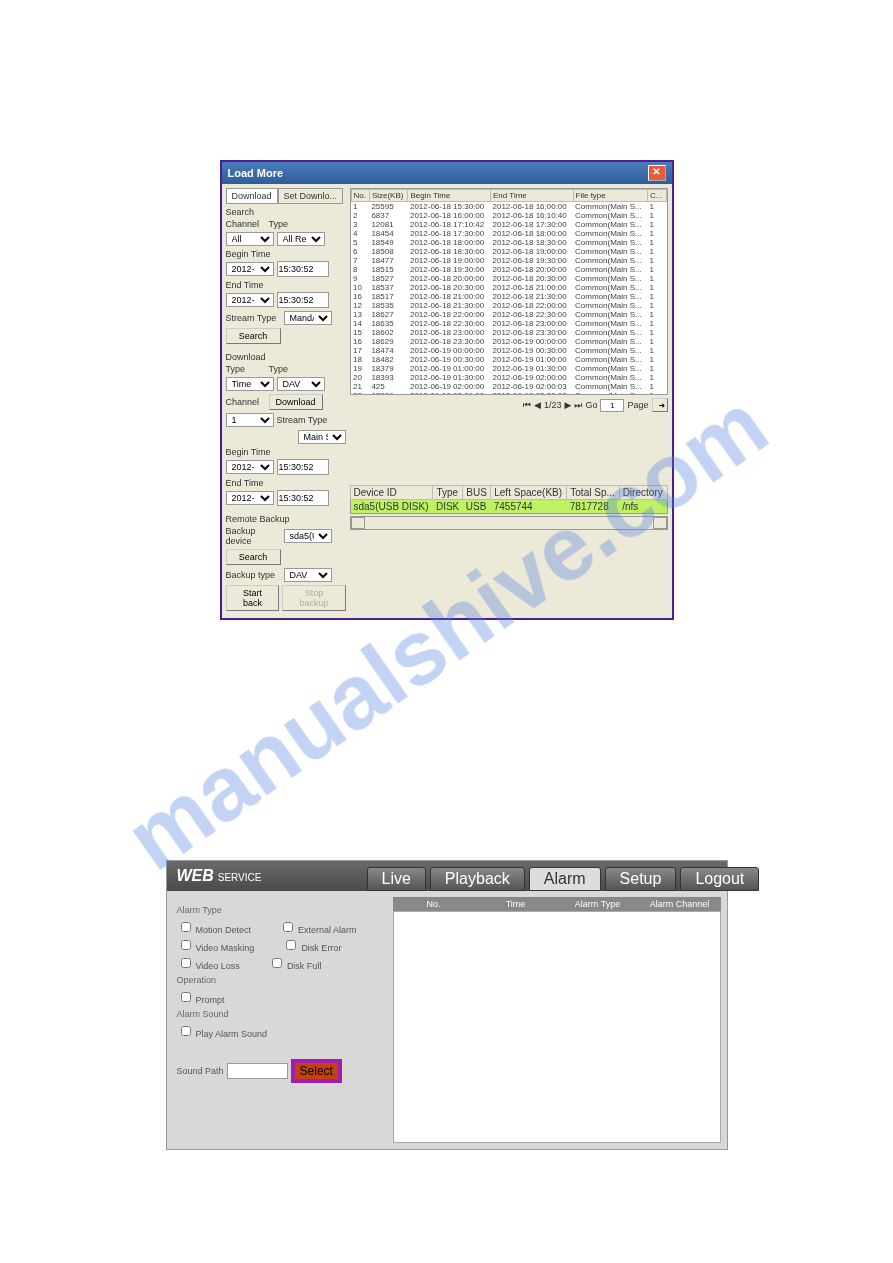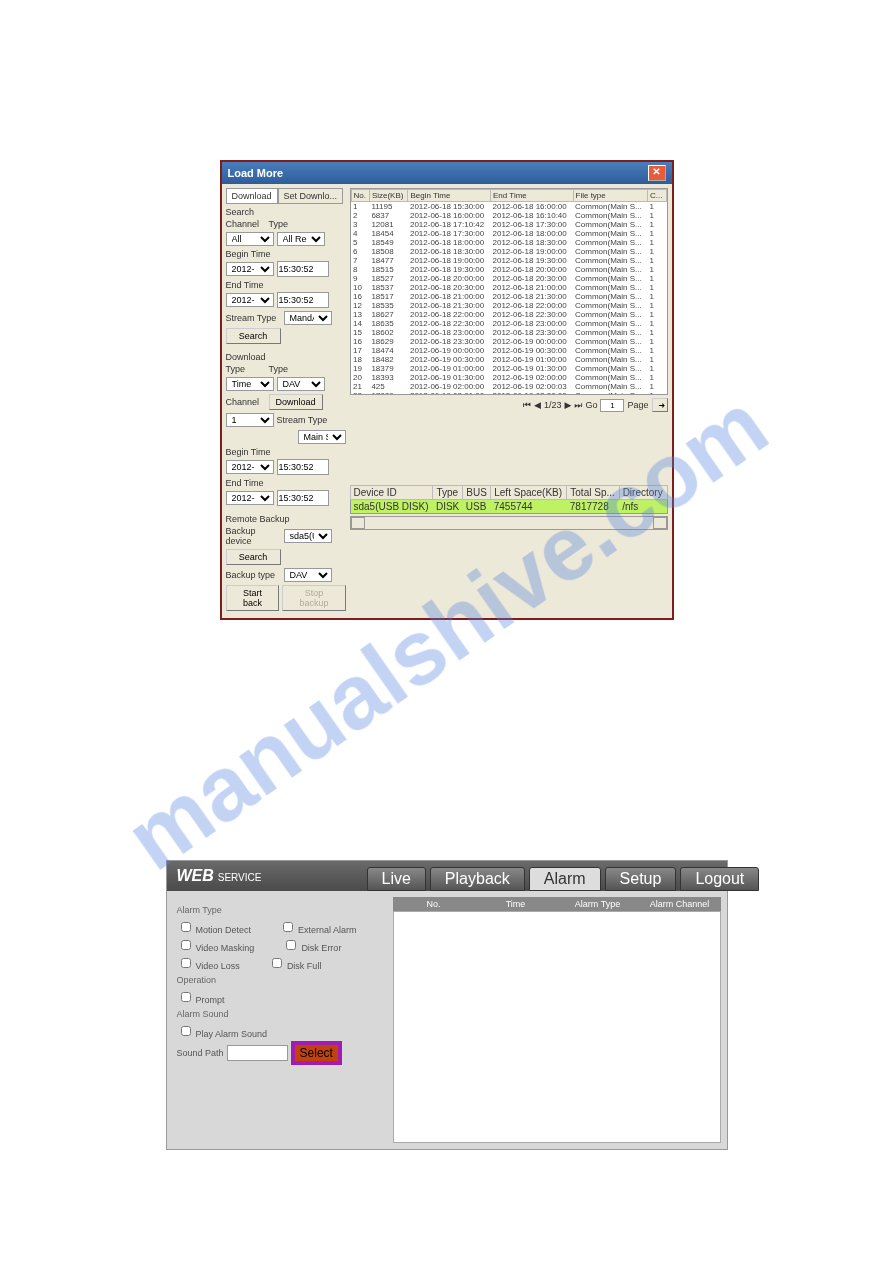--- a/index.html
+++ b/index.html
@@ -1,18 +1,18 @@
 <!DOCTYPE html>
 <html><head>
 <meta charset="utf-8">
 <style>
 body{margin:0;font-family:Arial,sans-serif;font-size:11px;background:#fff;color:#333;width:893px}
 .page{padding:20px}
 
-.dialog{border:2px solid #7f1d1d;background:#ece9d8;width:450px;margin:140px auto 4px}
+.dialog{border:2px solid #4c1d95;background:#ece9d8;width:450px;margin:140px auto 4px}
 .titlebar{background:linear-gradient(#4a7ebb,#2e5c9a);color:#fff;font-size:11px;font-weight:bold;padding:3px 6px;display:flex;justify-content:space-between;align-items:center}
 .closebtn{background:#e85c3c;color:#fff;width:16px;height:14px;text-align:center;line-height:12px;font-size:10px;border:1px outset #fff;cursor:pointer}
 .dlgbody{display:flex;padding:4px;gap:4px}
 .leftpanel{width:120px;font-size:9px}
 .tabrow{display:flex;margin-bottom:2px}
 .tab{border:1px solid #999;padding:2px 5px;background:#ece9d8;font-size:9px}
 .tab.active{background:#fff}
 .section-label{font-size:9px;color:#333;margin:3px 0 2px}
 .fieldrow{display:flex;gap:3px;margin-bottom:3px;align-items:center}
 .fieldlbl{font-size:9px;width:40px}
@@ -43,21 +43,21 @@
 .weblogo b{font-style:italic;font-size:16px}
 .webnav{position:absolute;bottom:0;left:200px;display:flex;gap:4px}
 .navbtn{background:linear-gradient(#888,#555);color:#fff;border:1px solid #333;border-radius:3px 3px 0 0;padding:2px 14px;font-size:16px;cursor:pointer}
 .navbtn.active{background:#ddd;color:#333}
 .webbody{background:#d8d8d8;display:flex;padding:0;min-height:250px}
 .webleft{width:200px;padding:10px;font-size:9px;color:#555}
 .wsection{font-size:9px;color:#666;margin:4px 0}
 .chkrow{display:flex;gap:28px;margin:2px 0}
 .chk{display:flex;align-items:flex-end;gap:2px}
 .chk input{width:10px;height:10px}
-.soundrow{display:flex;align-items:center;gap:3px;margin-top:2px}
+.soundrow{display:flex;align-items:center;gap:3px;margin-top:20px}
 .sinp{width:55px;height:12px;border:1px solid #999;background:#fff}
 .sbtn{border:4px solid #a21caf;background:#c2410c;font-size:12px;padding:1px 5px}
 .webright{flex:1;padding:6px;background:#d8d8d8}
 .alarmhead{background:#888;display:flex;padding:2px 0}
 .alarmhead span{flex:1;text-align:center;font-size:9px;color:#fff}
 .alarmbody{background:#fff;height:230px;border:1px solid #aaa}
 
 .wm{position:fixed;left:50%;top:50%;transform:translate(-50%,-50%) rotate(-35deg);font-size:90px;color:rgba(80,130,220,.35);font-weight:bold;pointer-events:none;z-index:10;font-family:Arial}
 </style>
 </head>
@@ -159,21 +159,21 @@
                   <th>Size(KB)</th>
                   <th>Begin Time</th>
                   <th>End Time</th>
                   <th>File type</th>
                   <th>C...</th>
                 </tr>
               </thead>
      <tbody id="ft-body">
                 <tr>
                   <td>1</td>
-                  <td>11195</td>
+                  <td>25595</td>
                   <td>2012-06-18 15:30:00</td>
                   <td>2012-06-18 16:00:00</td>
                   <td>Common(Main S...</td>
                   <td>1</td>
                 </tr>
                 <tr>
                   <td>2</td>
                   <td>6837</td>
                   <td>2012-06-18 16:00:00</td>
                   <td>2012-06-18 16:10:40</td>

